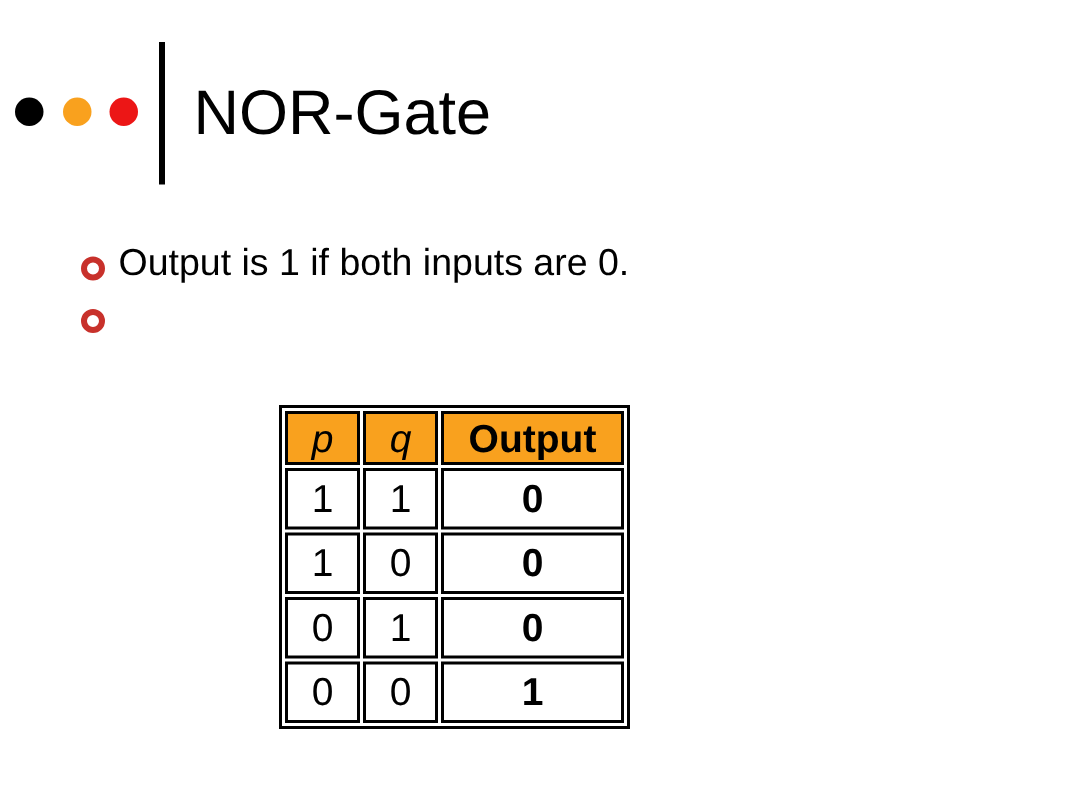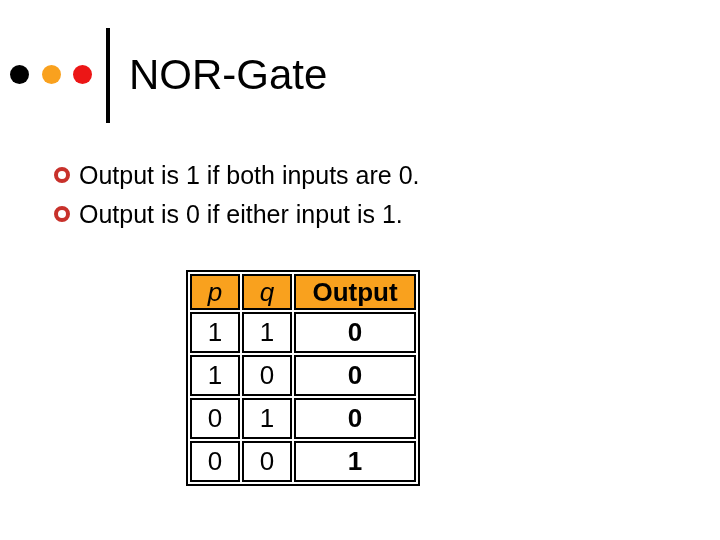--- a/index.html
+++ b/index.html
@@ -50,21 +50,21 @@
   }
 
   
   .bullets {
     position: absolute;
     left: 54px;
     top: 160px;
   }
   .bullet-item {
     display: flex;
-    align-items: flex-start;
+    align-items: center;
     margin-bottom: 9px;
     font-size: 25px;
     line-height: 30px;
     white-space: nowrap;
   }
   .bullet-icon {
     flex: 0 0 auto;
     width: 8px;
     height: 8px;
     border: 4px solid var(--bullet-marker, #c8312b);
@@ -112,21 +112,20 @@
 
   <div class="slide-title">NOR-Gate</div>
 
   <div class="bullets">
     <div class="bullet-item">
       <span class="bullet-icon"></span>
       <span>Output is 1 if both inputs are 0.</span>
     </div>
     <div class="bullet-item">
       <span class="bullet-icon"></span>
-      <span>Output is 0 if either input is 1.</span>
     </div>
   </div>
 
   <table class="truth-table">
     <thead>
       <tr>
         <th class="col-var">p</th>
         <th class="col-var">q</th>
         <th class="col-out">Output</th>
       </tr>

